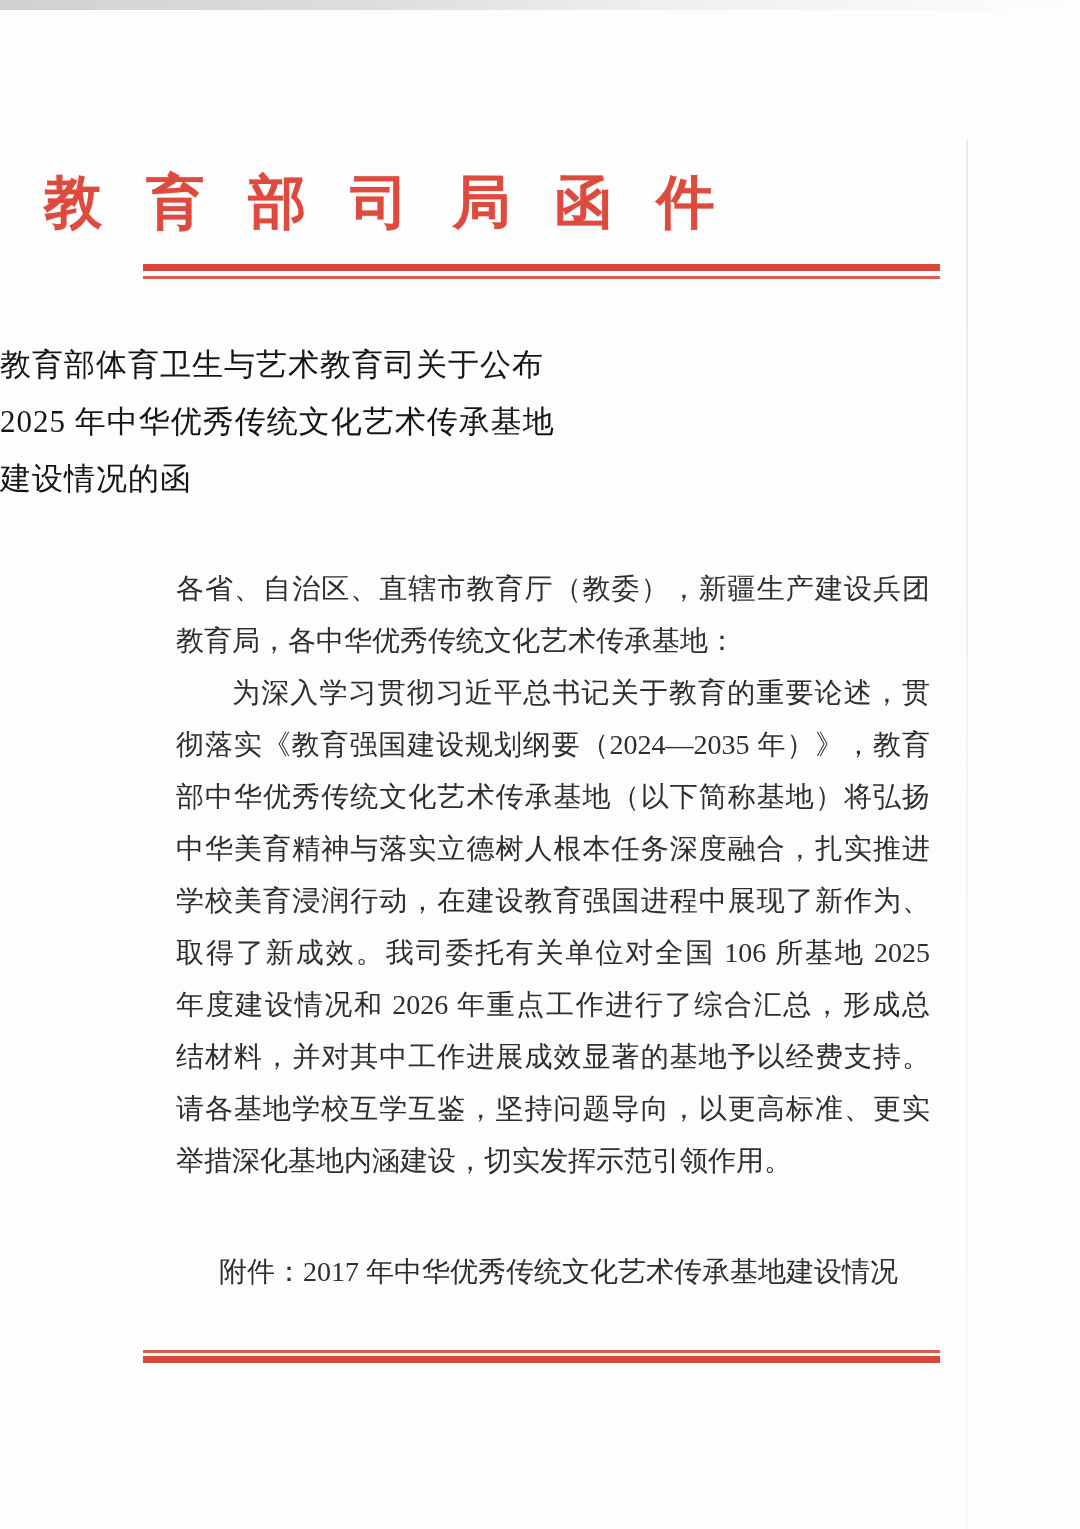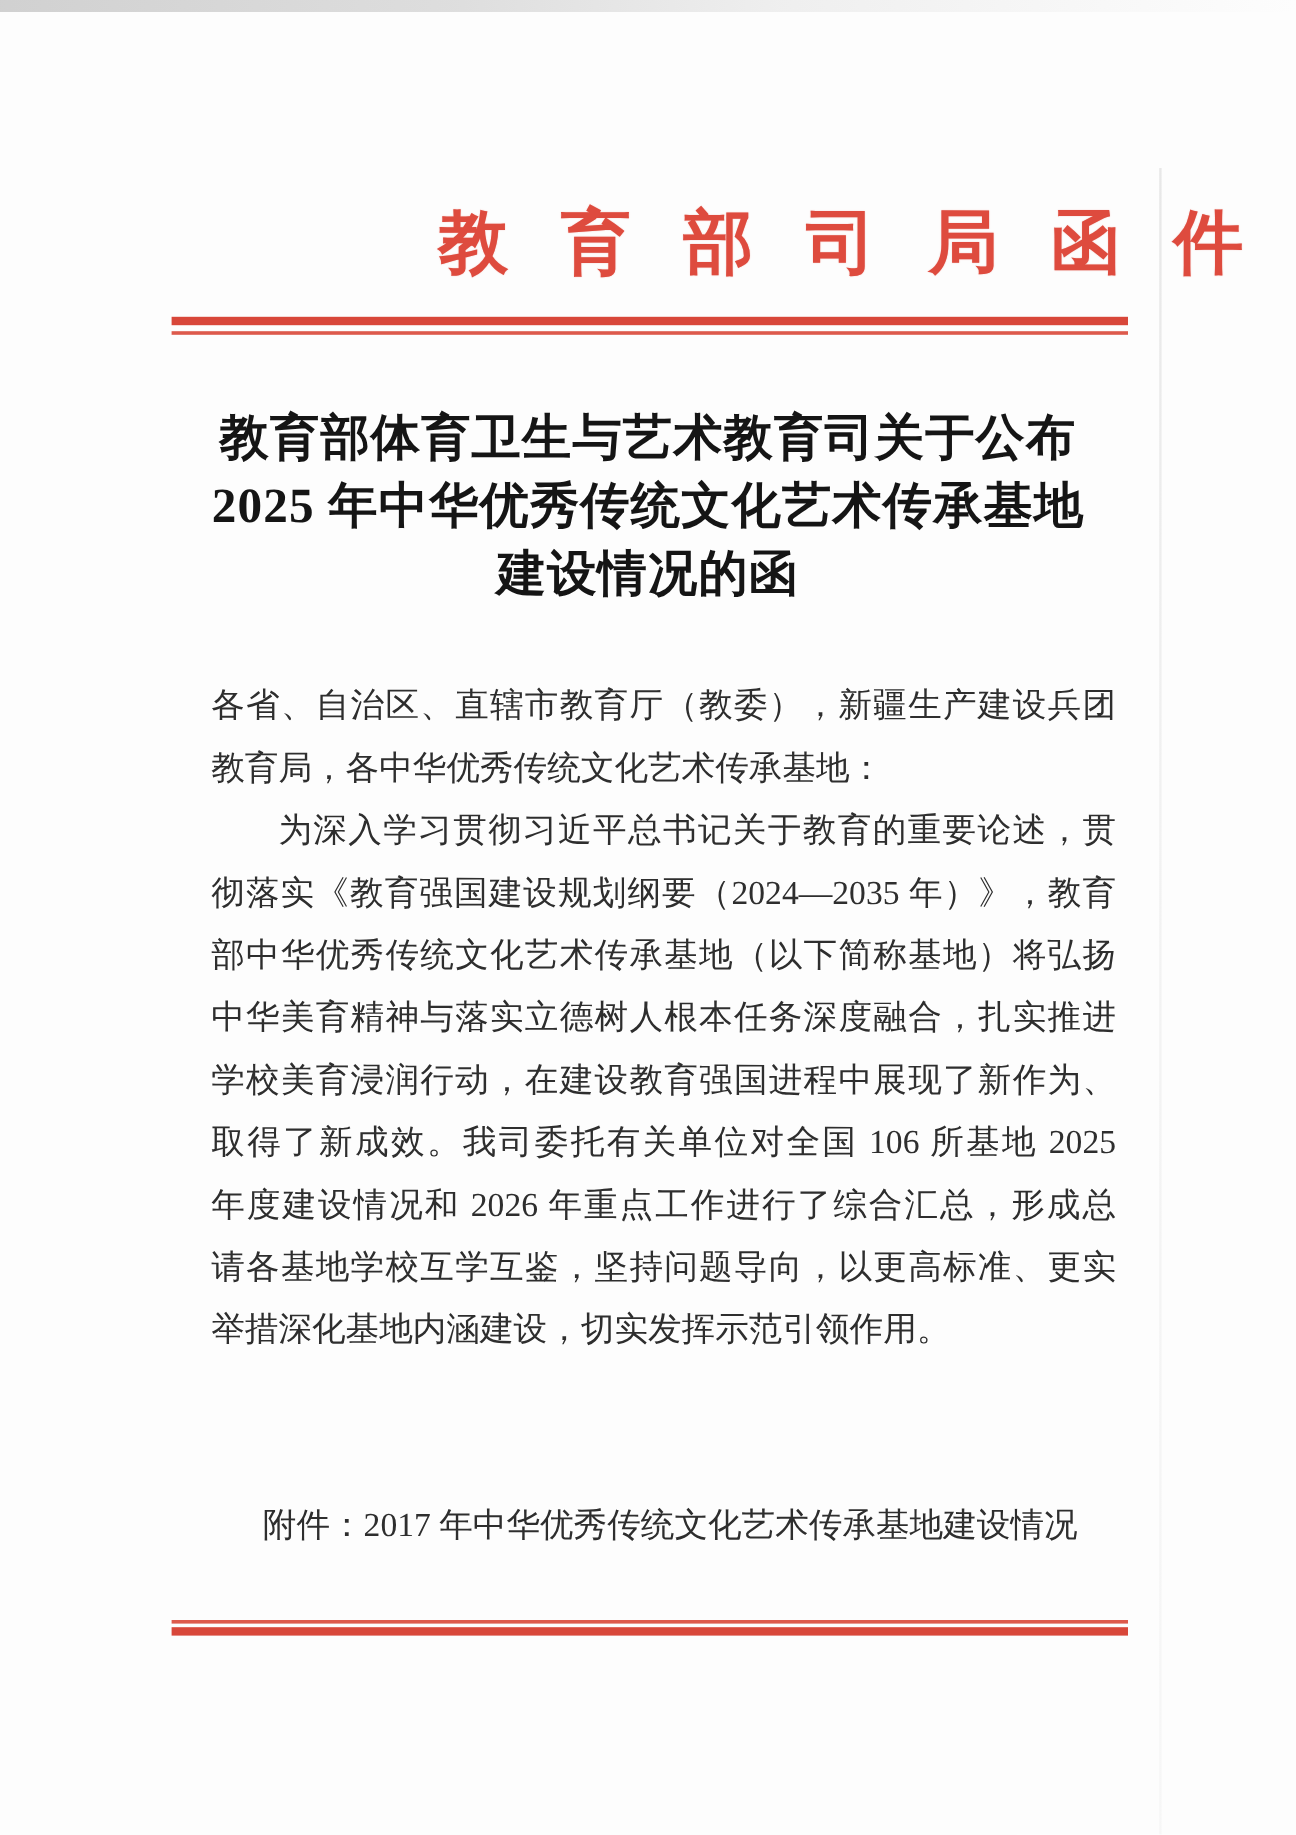--- a/index.html
+++ b/index.html
@@ -33,21 +33,21 @@
     background: linear-gradient(to bottom, #e8e8e8 0%, #f2f2f2 40%, #f7f7f7 100%);
   }
   
   .letterhead-title {
     position: absolute;
     top: 170px;
     left: 0;
     width: 100%;
     height: 66px;
     line-height: 66px;
-    text-align: right;
+    text-align: left;
     font-size: 58px;
     font-weight: 700;
     color: #de4b3e;
     letter-spacing: 0.76em;
     padding-left: 0.76em;
     box-sizing: border-box;
     text-shadow: 0 0 1px rgba(222, 75, 62, 0.45);
   }
   .rule {
     position: absolute;
@@ -57,24 +57,24 @@
   .rule-top-thick   { top: 264px; height: 7px; background: #d8473a; }
   .rule-top-thin    { top: 276px; height: 3px; background: #dd5a4c; }
   .rule-bottom-thin { top: 1350px; height: 3px; background: #dd5a4c; }
   .rule-bottom-thick{ top: 1356px; height: 7px; background: #d8473a; }
   
   .doc-title {
     position: absolute;
     top: 336px;
     left: 0;
     width: 100%;
-    text-align: center;
+    text-align: left;
     color: #151515;
-    font-size: 41px;
-    font-weight: 700;
+    font-size: 31px;
+    font-weight: 400;
     line-height: 57px;
     letter-spacing: 1px;
   }
   
   .body-text {
     position: absolute;
     top: 563px;
     left: 176px;
     width: 754px;
     font-size: 28px;
@@ -127,20 +127,21 @@
   <div class="body-text">
     <div class="line fill">各省、自治区、直辖市教育厅（教委），新疆生产建设兵团</div>
     <div class="line short">教育局，各中华优秀传统文化艺术传承基地：</div>
     <div class="line fill indent">为深入学习贯彻习近平总书记关于教育的重要论述，贯</div>
     <div class="line fill">彻落实《教育强国建设规划纲要（2024—2035 年）》，教育</div>
     <div class="line fill">部中华优秀传统文化艺术传承基地（以下简称基地）将弘扬</div>
     <div class="line fill">中华美育精神与落实立德树人根本任务深度融合，扎实推进</div>
     <div class="line fill">学校美育浸润行动，在建设教育强国进程中展现了新作为、</div>
     <div class="line fill">取得了新成效。我司委托有关单位对全国 106 所基地 2025</div>
     <div class="line fill">年度建设情况和 2026 年重点工作进行了综合汇总，形成总</div>
+    <div class="line fill">结材料，并对其中工作进展成效显著的基地予以经费支持。</div>
     <div class="line fill">请各基地学校互学互鉴，坚持问题导向，以更高标准、更实</div>
     <div class="line short">举措深化基地内涵建设，切实发挥示范引领作用。</div>
   </div>
 
   <div class="attachment-line">附件：2017 年中华优秀传统文化艺术传承基地建设情况</div>
 
   <div class="rule rule-bottom-thin"></div>
   <div class="rule rule-bottom-thick"></div>
 
 </div>

